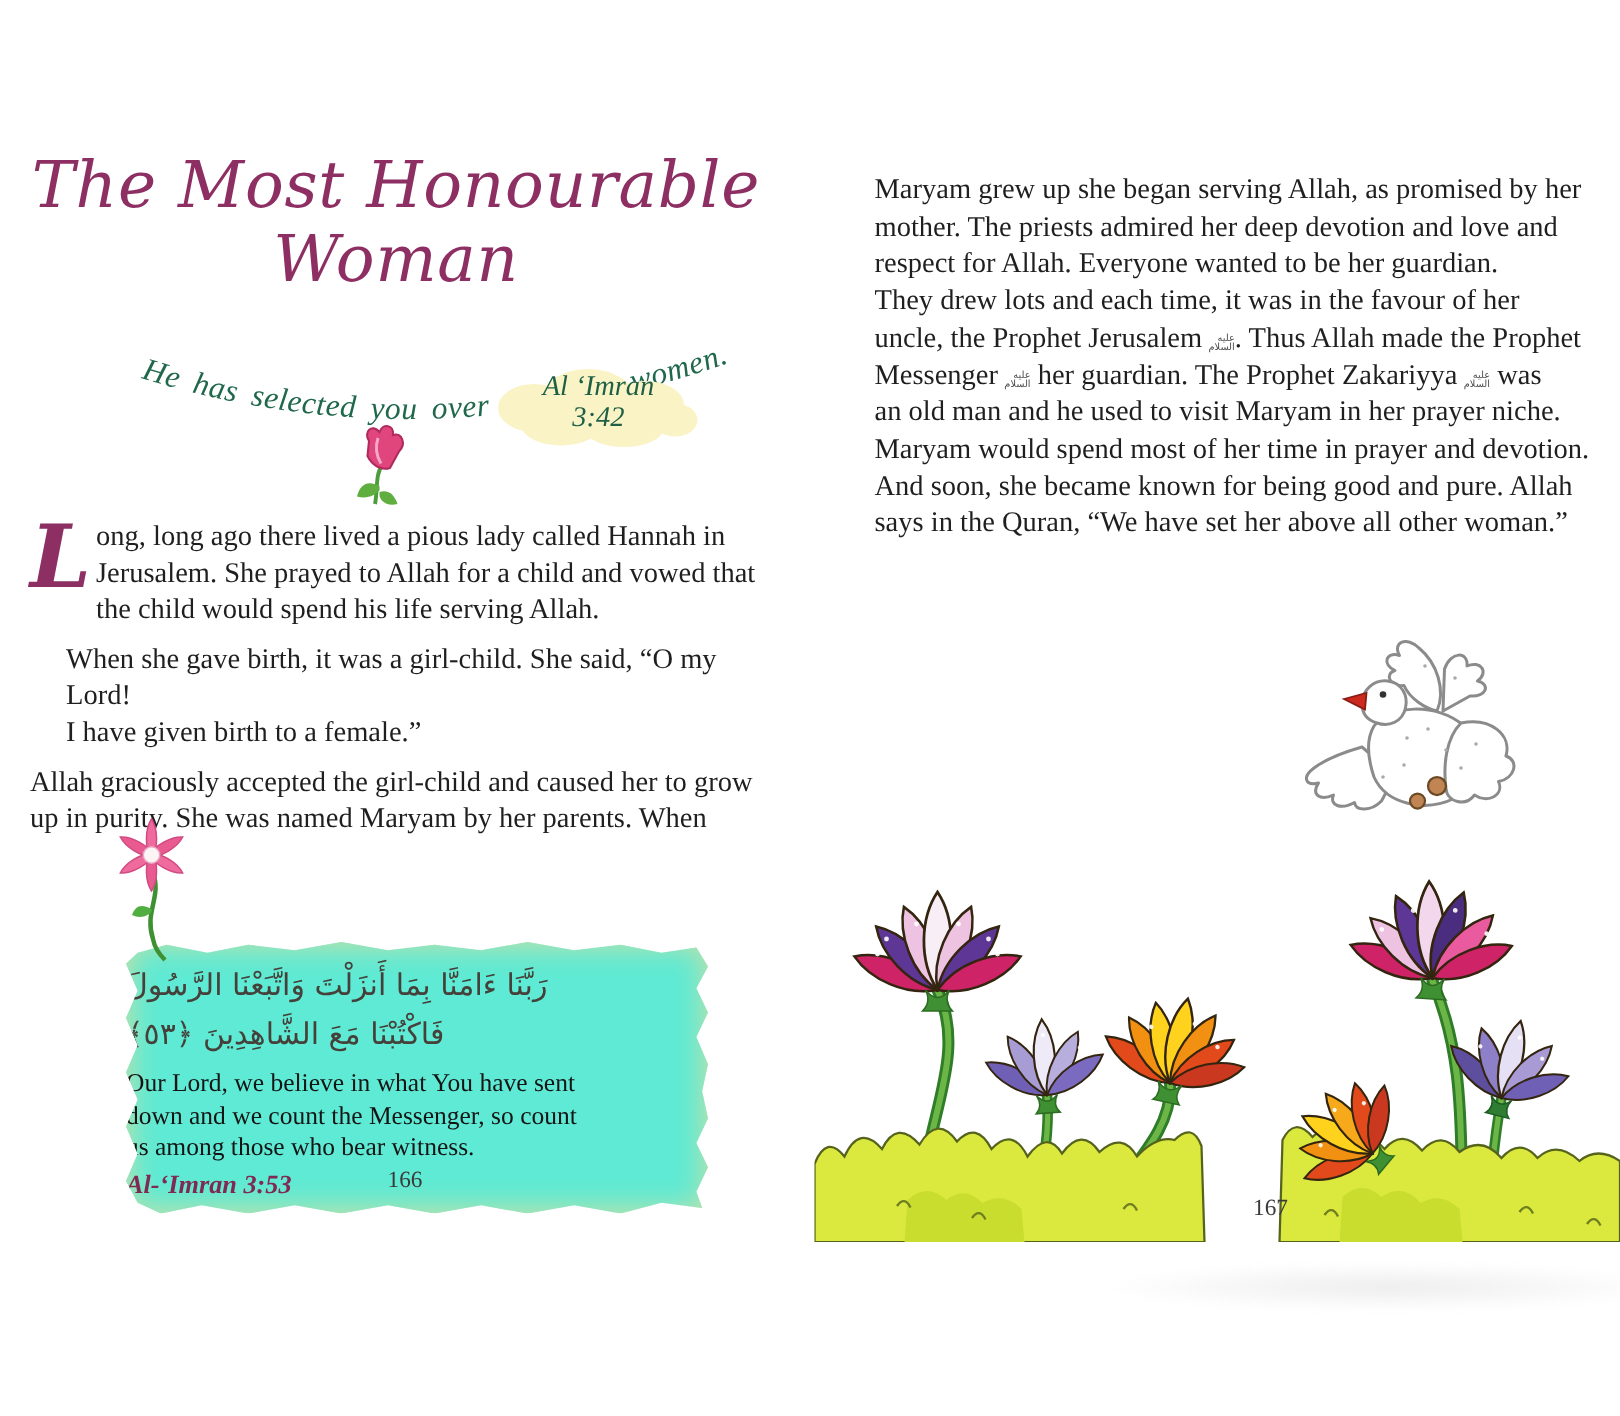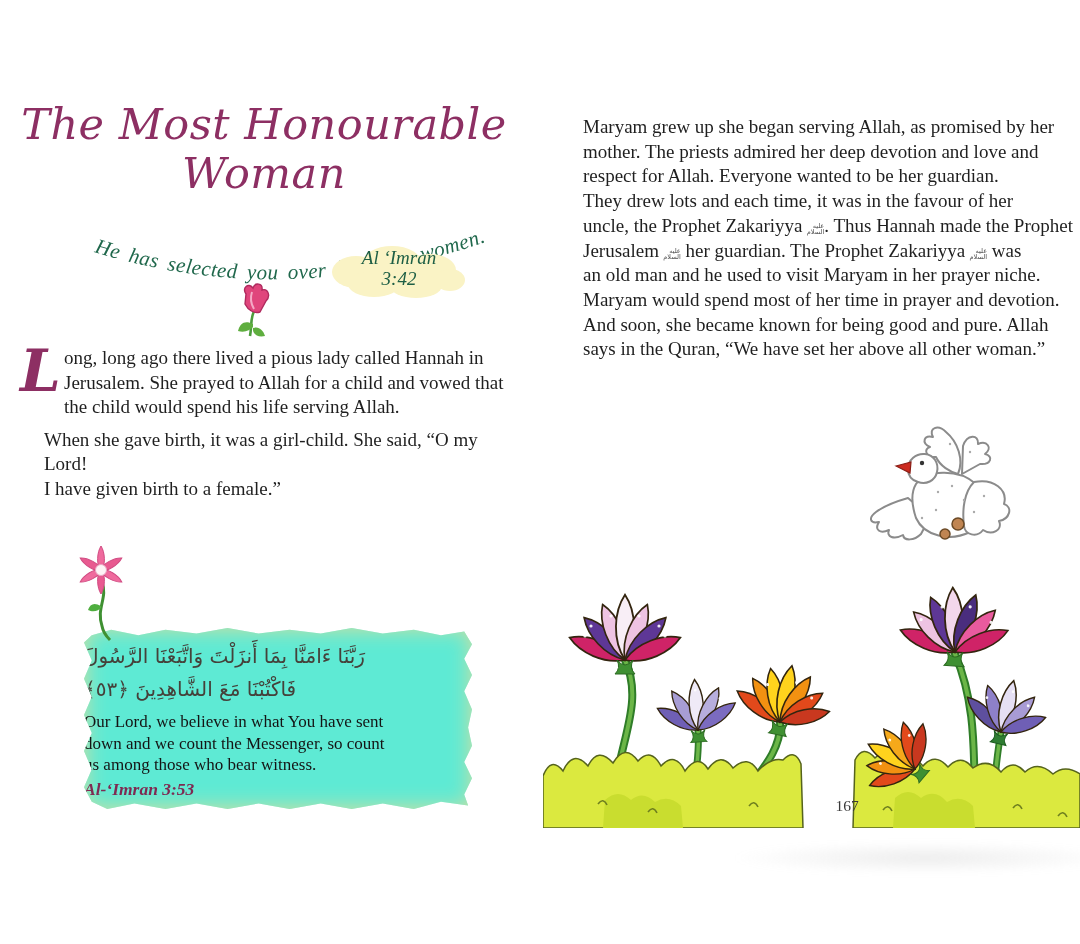--- a/index.html
+++ b/index.html
@@ -78,20 +78,22 @@
     <path d="M14,12 C10,6 16,0 21,6 C23,0 31,1 30,8 C36,6 39,14 34,19 L28,30 C22,32 16,28 13,22 Z" fill="#e0457c" stroke="#b02a5e" stroke-width="1.4"></path>
     <path d="M20,10 C18,16 19,22 22,27" stroke="#f4a9c6" stroke-width="2" fill="none"></path>
   </svg>
 
   <div class="abs body-block">
     <p><span class="dropcap">L</span><span style="white-space:pre-line;">ong, long ago there lived a pious lady called Hannah in
 Jerusalem. She prayed to Allah for a child and vowed that
 the child would spend his life serving Allah.</span></p>
     <p style="white-space:pre-line;margin-left:24px;">When she gave birth, it was a girl-child. She said, “O my Lord!
 I have given birth to a female.”</p>
+    <p style="white-space:pre-line;">Allah graciously accepted the girl-child and caused her to grow
+up in purity. She was named Maryam by her parents. When</p>
   </div>
 
   <div class="abs quran-box">
     <div class="arabic" dir="rtl">رَبَّنَا ءَامَنَّا بِمَا أَنزَلْتَ وَاتَّبَعْنَا الرَّسُولَ
 فَاكْتُبْنَا مَعَ الشَّاهِدِينَ ﴿٥٣﴾</div>
     <div class="translation">Our Lord, we believe in what You have sent
 down and we count the Messenger, so count
 us among those who bear witness.</div>
     <div class="reference">Al-‘Imran 3:53</div>
   </div>
@@ -103,28 +105,29 @@
       <path d="M0,2 C-5,-5 -4,-18 0,-24 C4,-18 5,-5 0,2 Z" fill="#ef6a9d" transform="rotate(0)"></path>
       <path d="M0,2 C-5,-5 -4,-18 0,-24 C4,-18 5,-5 0,2 Z" fill="#e85a90" transform="rotate(60)"></path>
       <path d="M0,2 C-5,-5 -4,-18 0,-24 C4,-18 5,-5 0,2 Z" fill="#ef6a9d" transform="rotate(120)"></path>
       <path d="M0,2 C-5,-5 -4,-18 0,-24 C4,-18 5,-5 0,2 Z" fill="#e85a90" transform="rotate(180)"></path>
       <path d="M0,2 C-5,-5 -4,-18 0,-24 C4,-18 5,-5 0,2 Z" fill="#ef6a9d" transform="rotate(240)"></path>
       <path d="M0,2 C-5,-5 -4,-18 0,-24 C4,-18 5,-5 0,2 Z" fill="#e85a90" transform="rotate(300)"></path>
       <circle r="5.5" fill="#fdf4f6" stroke="#e8a7c2"></circle>
     </g>
   </svg>
 
+  <div class="abs pagenum pn-left">166</div>
 
   <div class="abs right-block">
     <div class="ln" style="white-space:pre-line;">Maryam grew up she began serving Allah, as promised by her
 mother. The priests admired her deep devotion and love and
 respect for Allah. Everyone wanted to be her guardian.
 They drew lots and each time, it was in the favour of her</div>
-    <div class="ln"><span>uncle, the Prophet Zakariyya </span><span class="honorific">عليه السلام</span><span>. Thus Hannah made the Prophet</span></div>
-    <div class="ln"><span>Jerusalem </span><span class="honorific">عليه السلام</span><span> her guardian. The Prophet Zakariyya </span><span class="honorific">عليه السلام</span><span> was</span></div>
+    <div class="ln"><span>uncle, the Prophet Jerusalem </span><span class="honorific">عليه السلام</span><span>. Thus Allah made the Prophet</span></div>
+    <div class="ln"><span>Messenger </span><span class="honorific">عليه السلام</span><span> her guardian. The Prophet Zakariyya </span><span class="honorific">عليه السلام</span><span> was</span></div>
     <div class="ln" style="white-space:pre-line;">an old man and he used to visit Maryam in her prayer niche.
 Maryam would spend most of her time in prayer and devotion.
 And soon, she became known for being good and pure. Allah
 says in the Quran, “We have set her above all other woman.”</div>
   </div>
 
   <svg class="abs" style="left:866px;top:422px;" width="156" height="138" viewBox="0 0 156 138">
     <g stroke="#8b8b8b" stroke-width="2" fill="#ffffff" stroke-linejoin="round">
 
       <path d="M10,90 C2,96 4,102 13,100 C8,108 14,112 23,108 C20,115 28,118 37,113 C38,119 48,119 55,112 L64,95 L42,76 C28,80 18,84 10,90 Z"></path>

